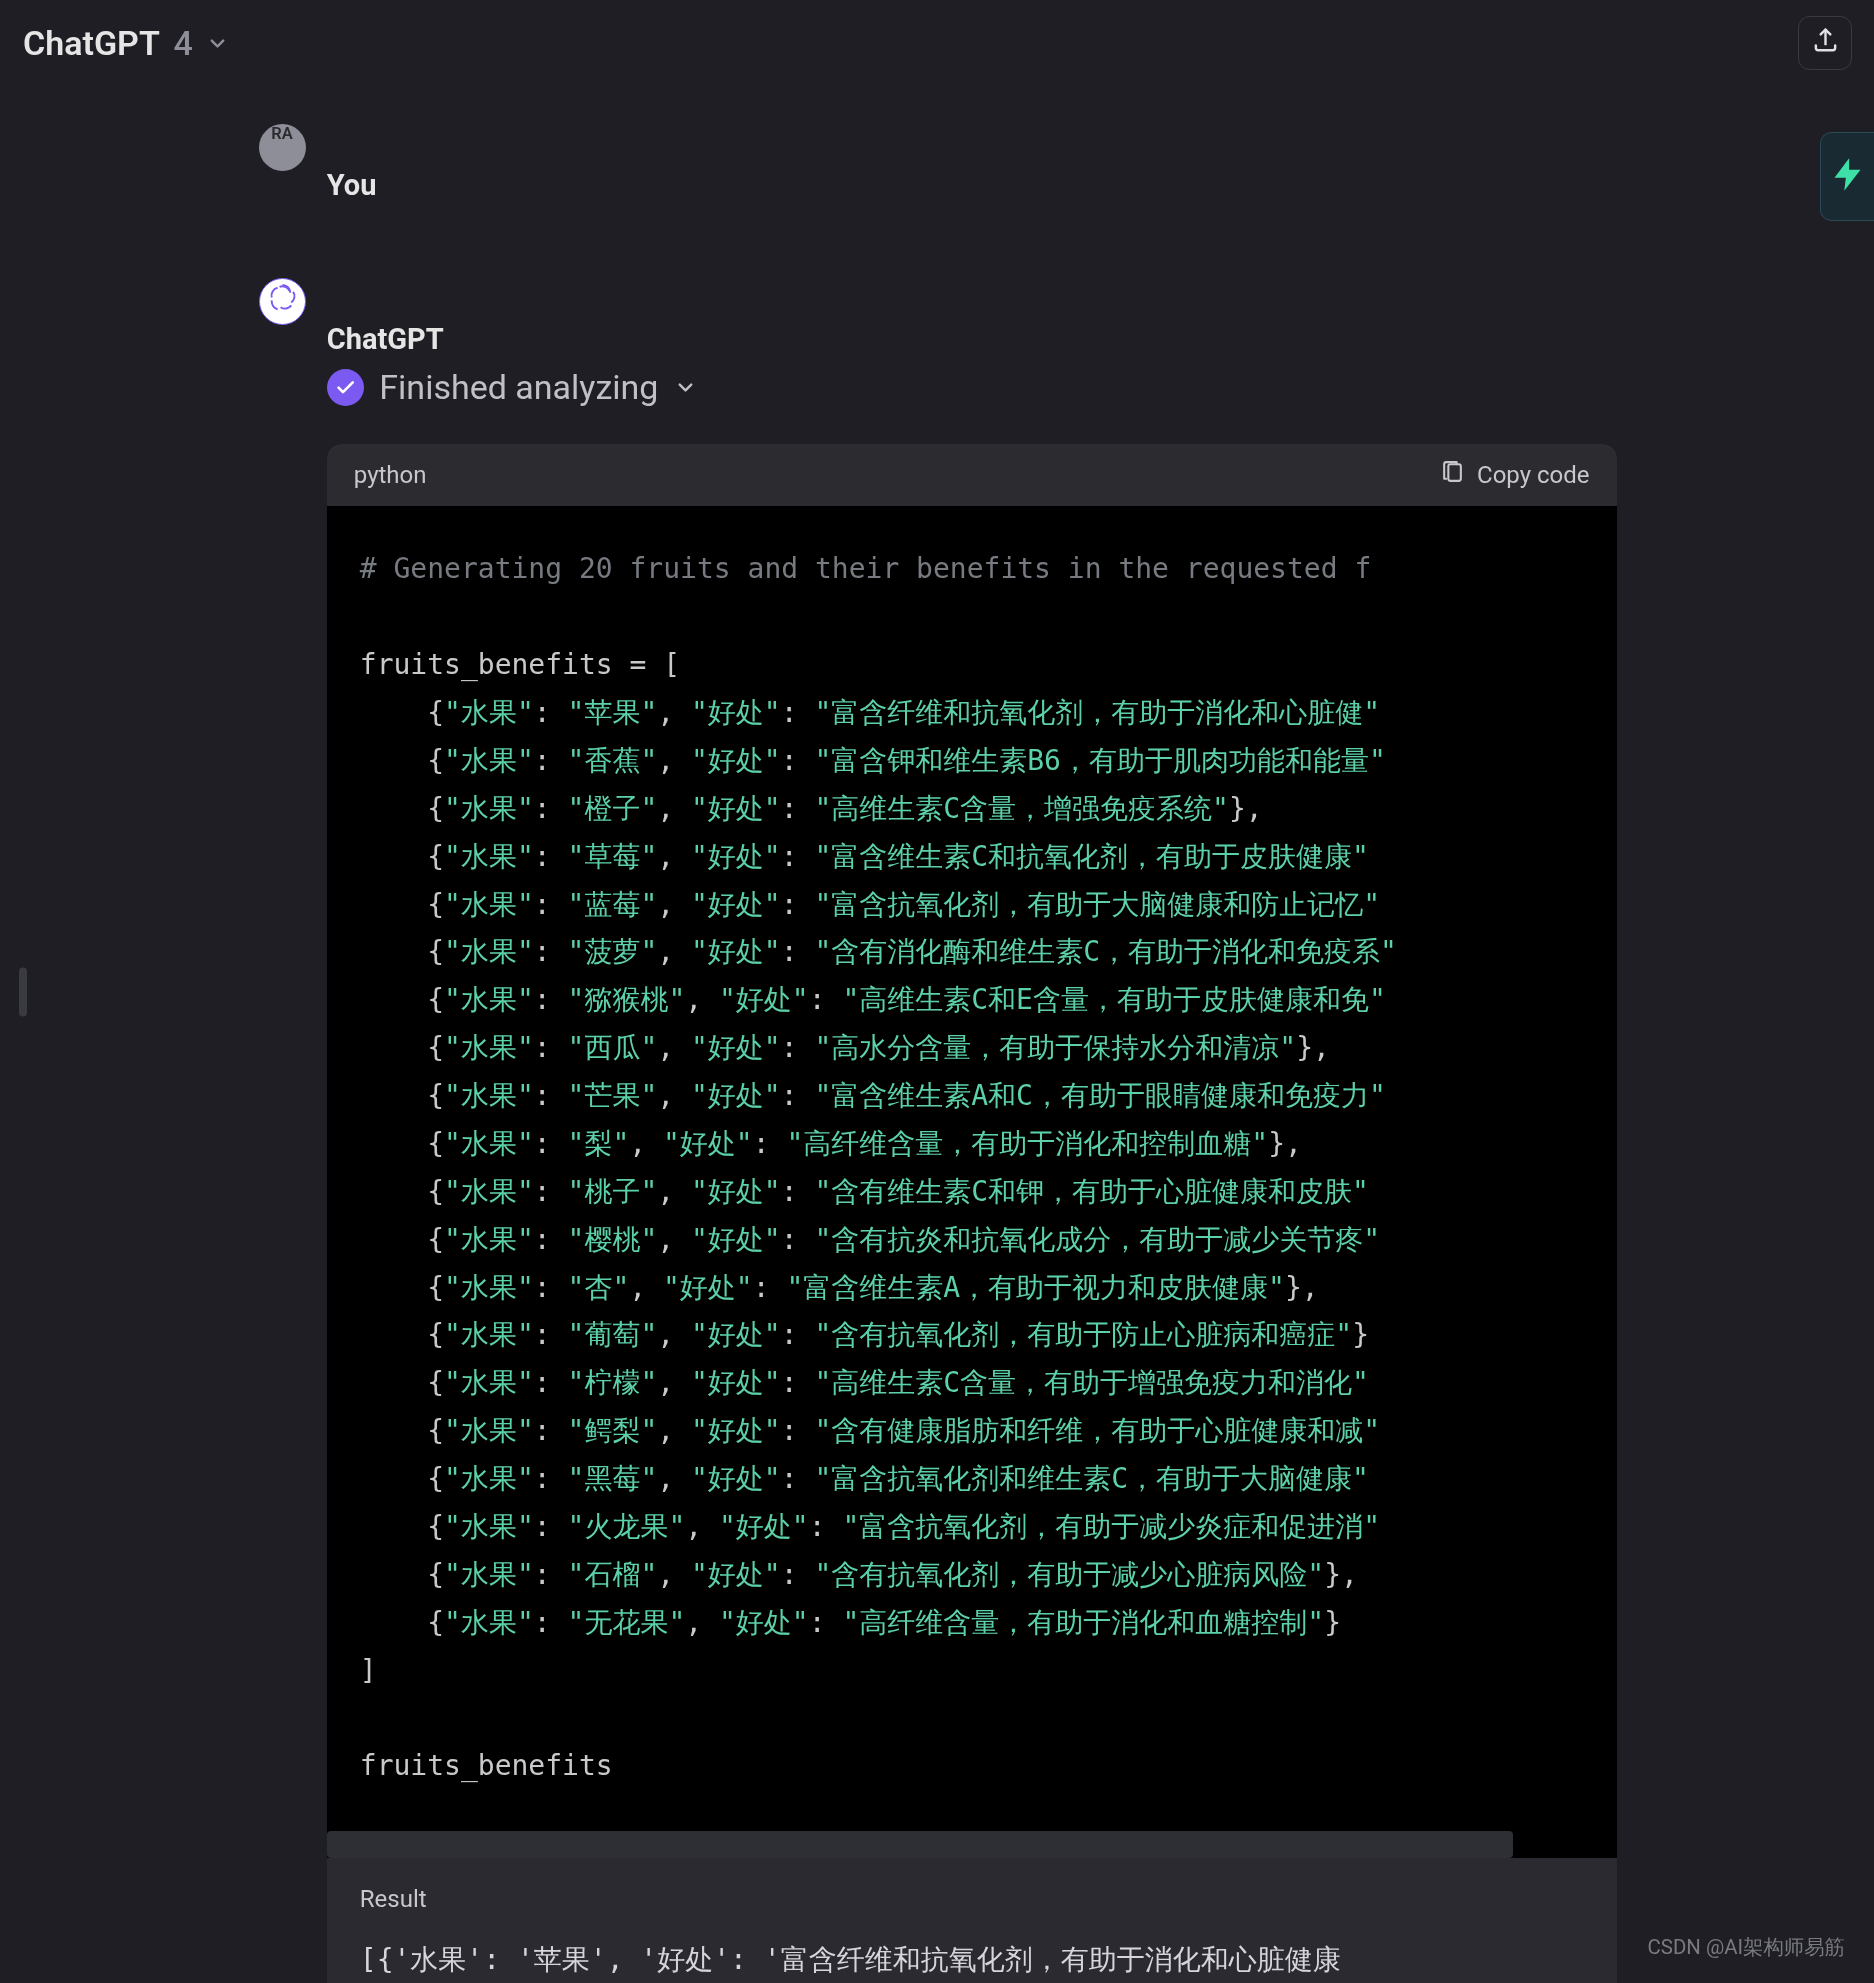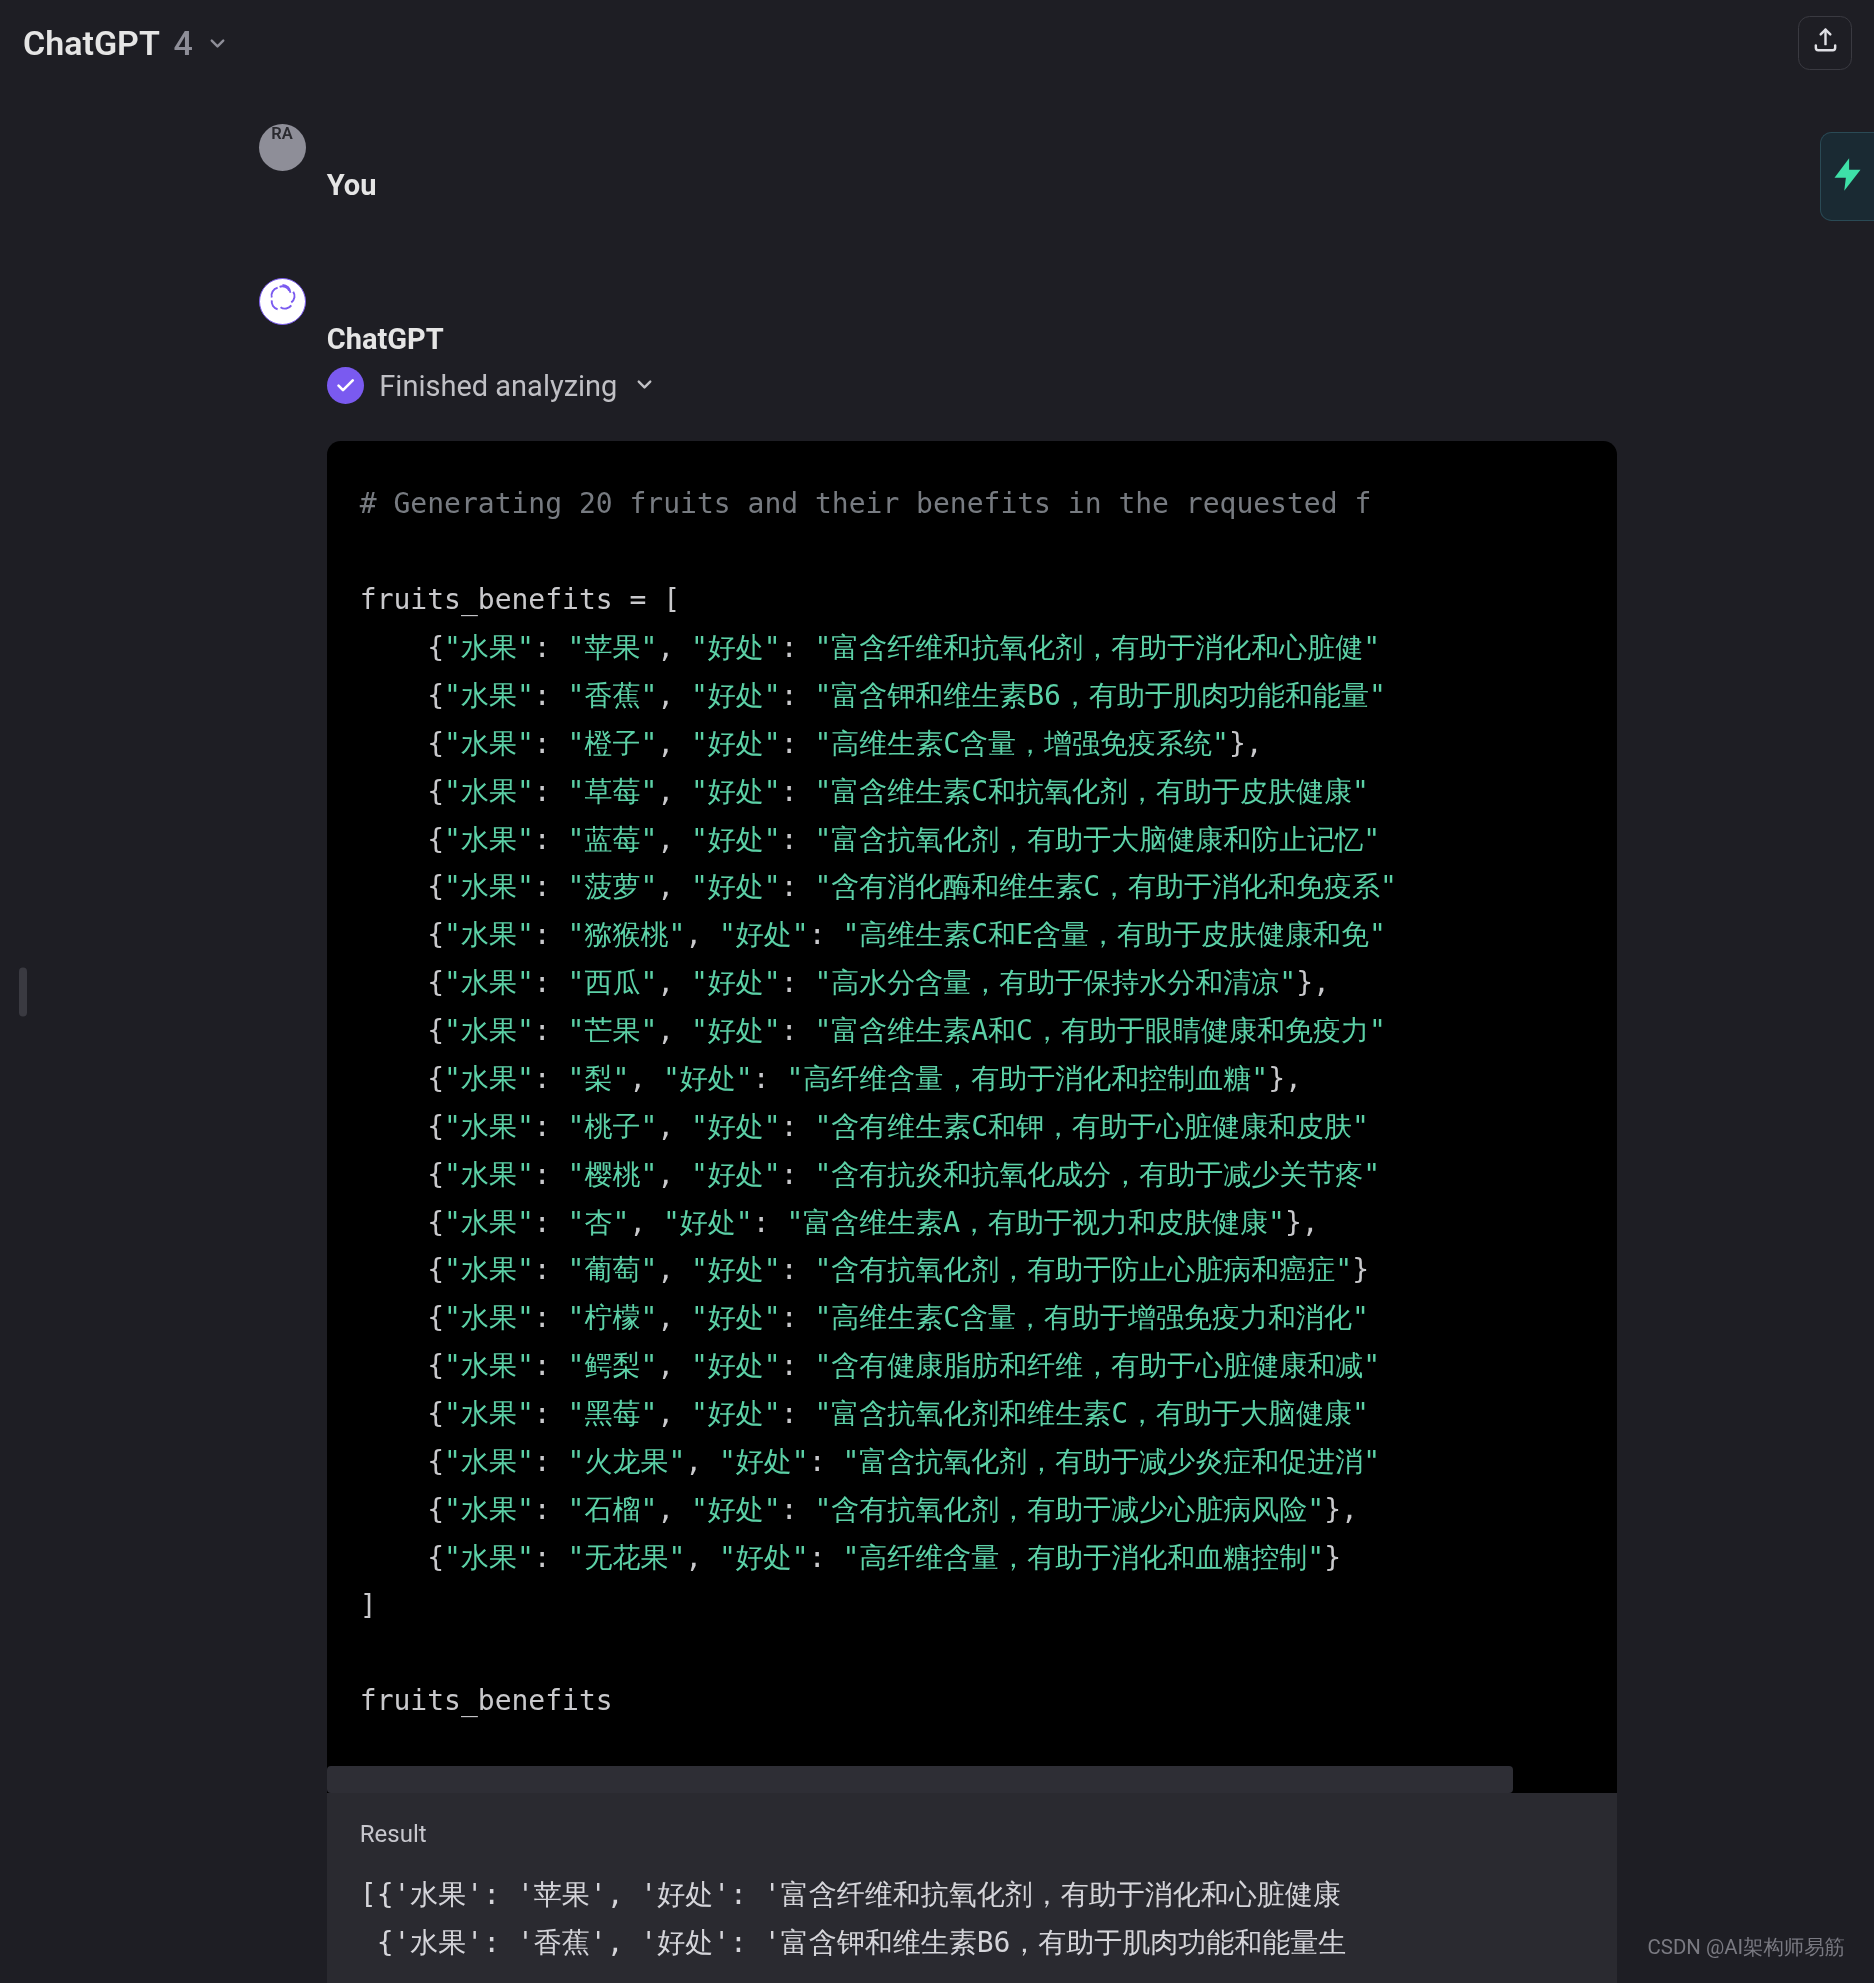--- a/index.html
+++ b/index.html
@@ -72,21 +72,21 @@
     overflow: hidden;
   }
   .avatar.assistant svg { width: 39px; height: 39px; }
   .content { flex: 1; min-width: 0; }
   .name { font-size: 29px; font-weight: 700; margin-bottom: 7.8px; margin-top: 44px; }
   .msg { font-size: 29px; line-height: 1.7; color: var(--text); }
 
   .status {
     display: flex; align-items: center; gap: 15.5px;
     margin-top: 11.6px;
-    font-size: 29px; color: var(--text-dim);
+    font-size: 34px; color: var(--text-dim);
     cursor: pointer;
   }
   .check {
     width: 37px; height: 37px; border-radius: 50%;
     background: var(--checkmark-bg);
     display: flex; align-items: center; justify-content: center;
   }
   .check svg { width: 21.3px; height: 21.3px; color: #fff; }
   .status .chev svg { width: 23px; height: 23px; color: var(--text-dim); }
 
@@ -249,20 +249,32 @@
         </span>
         <span>Finished analyzing</span>
         <span class="chev">
           <svg viewBox="0 0 24 24" fill="none" stroke="currentColor" stroke-width="2.5" stroke-linecap="round" stroke-linejoin="round">
               <polyline points="6 9 12 15 18 9"></polyline>
             </svg>
         </span>
       </div>
 
       <div class="code-container">
+        <div class="code-head">
+          <span>python</span>
+          <span class="copy">
+            <span>
+              <svg viewBox="0 0 24 24" fill="none" stroke="currentColor" stroke-width="2" stroke-linecap="round" stroke-linejoin="round">
+                  <rect x="8" y="4" width="12" height="16" rx="2"></rect>
+                  <path d="M16 4V2H6a2 2 0 0 0-2 2v14h2"></path>
+                </svg>
+            </span>
+            <span>Copy code</span>
+          </span>
+        </div>
         <div class="code-body-wrap">
           <div class="code-body" id="code-body">
               <pre><div class="code-line"><span class="tok-comment"># Generating 20 fruits and their benefits in the requested f</span></div><div class="code-line">&nbsp;</div><div class="code-line">fruits_benefits = [</div><div class="code-line">    {<span class="tok-str">"水果"</span>: <span class="tok-str">"苹果"</span>, <span class="tok-str">"好处"</span>: <span class="tok-str">"富含纤维和抗氧化剂，有助于消化和心脏健"</span></div><div class="code-line">    {<span class="tok-str">"水果"</span>: <span class="tok-str">"香蕉"</span>, <span class="tok-str">"好处"</span>: <span class="tok-str">"富含钾和维生素B6，有助于肌肉功能和能量"</span></div><div class="code-line">    {<span class="tok-str">"水果"</span>: <span class="tok-str">"橙子"</span>, <span class="tok-str">"好处"</span>: <span class="tok-str">"高维生素C含量，增强免疫系统"</span>},</div><div class="code-line">    {<span class="tok-str">"水果"</span>: <span class="tok-str">"草莓"</span>, <span class="tok-str">"好处"</span>: <span class="tok-str">"富含维生素C和抗氧化剂，有助于皮肤健康"</span></div><div class="code-line">    {<span class="tok-str">"水果"</span>: <span class="tok-str">"蓝莓"</span>, <span class="tok-str">"好处"</span>: <span class="tok-str">"富含抗氧化剂，有助于大脑健康和防止记忆"</span></div><div class="code-line">    {<span class="tok-str">"水果"</span>: <span class="tok-str">"菠萝"</span>, <span class="tok-str">"好处"</span>: <span class="tok-str">"含有消化酶和维生素C，有助于消化和免疫系"</span></div><div class="code-line">    {<span class="tok-str">"水果"</span>: <span class="tok-str">"猕猴桃"</span>, <span class="tok-str">"好处"</span>: <span class="tok-str">"高维生素C和E含量，有助于皮肤健康和免"</span></div><div class="code-line">    {<span class="tok-str">"水果"</span>: <span class="tok-str">"西瓜"</span>, <span class="tok-str">"好处"</span>: <span class="tok-str">"高水分含量，有助于保持水分和清凉"</span>},</div><div class="code-line">    {<span class="tok-str">"水果"</span>: <span class="tok-str">"芒果"</span>, <span class="tok-str">"好处"</span>: <span class="tok-str">"富含维生素A和C，有助于眼睛健康和免疫力"</span></div><div class="code-line">    {<span class="tok-str">"水果"</span>: <span class="tok-str">"梨"</span>, <span class="tok-str">"好处"</span>: <span class="tok-str">"高纤维含量，有助于消化和控制血糖"</span>},</div><div class="code-line">    {<span class="tok-str">"水果"</span>: <span class="tok-str">"桃子"</span>, <span class="tok-str">"好处"</span>: <span class="tok-str">"含有维生素C和钾，有助于心脏健康和皮肤"</span></div><div class="code-line">    {<span class="tok-str">"水果"</span>: <span class="tok-str">"樱桃"</span>, <span class="tok-str">"好处"</span>: <span class="tok-str">"含有抗炎和抗氧化成分，有助于减少关节疼"</span></div><div class="code-line">    {<span class="tok-str">"水果"</span>: <span class="tok-str">"杏"</span>, <span class="tok-str">"好处"</span>: <span class="tok-str">"富含维生素A，有助于视力和皮肤健康"</span>},</div><div class="code-line">    {<span class="tok-str">"水果"</span>: <span class="tok-str">"葡萄"</span>, <span class="tok-str">"好处"</span>: <span class="tok-str">"含有抗氧化剂，有助于防止心脏病和癌症"</span>}</div><div class="code-line">    {<span class="tok-str">"水果"</span>: <span class="tok-str">"柠檬"</span>, <span class="tok-str">"好处"</span>: <span class="tok-str">"高维生素C含量，有助于增强免疫力和消化"</span></div><div class="code-line">    {<span class="tok-str">"水果"</span>: <span class="tok-str">"鳄梨"</span>, <span class="tok-str">"好处"</span>: <span class="tok-str">"含有健康脂肪和纤维，有助于心脏健康和减"</span></div><div class="code-line">    {<span class="tok-str">"水果"</span>: <span class="tok-str">"黑莓"</span>, <span class="tok-str">"好处"</span>: <span class="tok-str">"富含抗氧化剂和维生素C，有助于大脑健康"</span></div><div class="code-line">    {<span class="tok-str">"水果"</span>: <span class="tok-str">"火龙果"</span>, <span class="tok-str">"好处"</span>: <span class="tok-str">"富含抗氧化剂，有助于减少炎症和促进消"</span></div><div class="code-line">    {<span class="tok-str">"水果"</span>: <span class="tok-str">"石榴"</span>, <span class="tok-str">"好处"</span>: <span class="tok-str">"含有抗氧化剂，有助于减少心脏病风险"</span>},</div><div class="code-line">    {<span class="tok-str">"水果"</span>: <span class="tok-str">"无花果"</span>, <span class="tok-str">"好处"</span>: <span class="tok-str">"高纤维含量，有助于消化和血糖控制"</span>}</div><div class="code-line">]</div><div class="code-line">&nbsp;</div><div class="code-line">fruits_benefits</div></pre>
             </div>
           <div class="hscroll">
               <div class="thumb"></div>
             </div>
         </div>
         <div class="result-block">
           <div class="result-title">Result</div>

